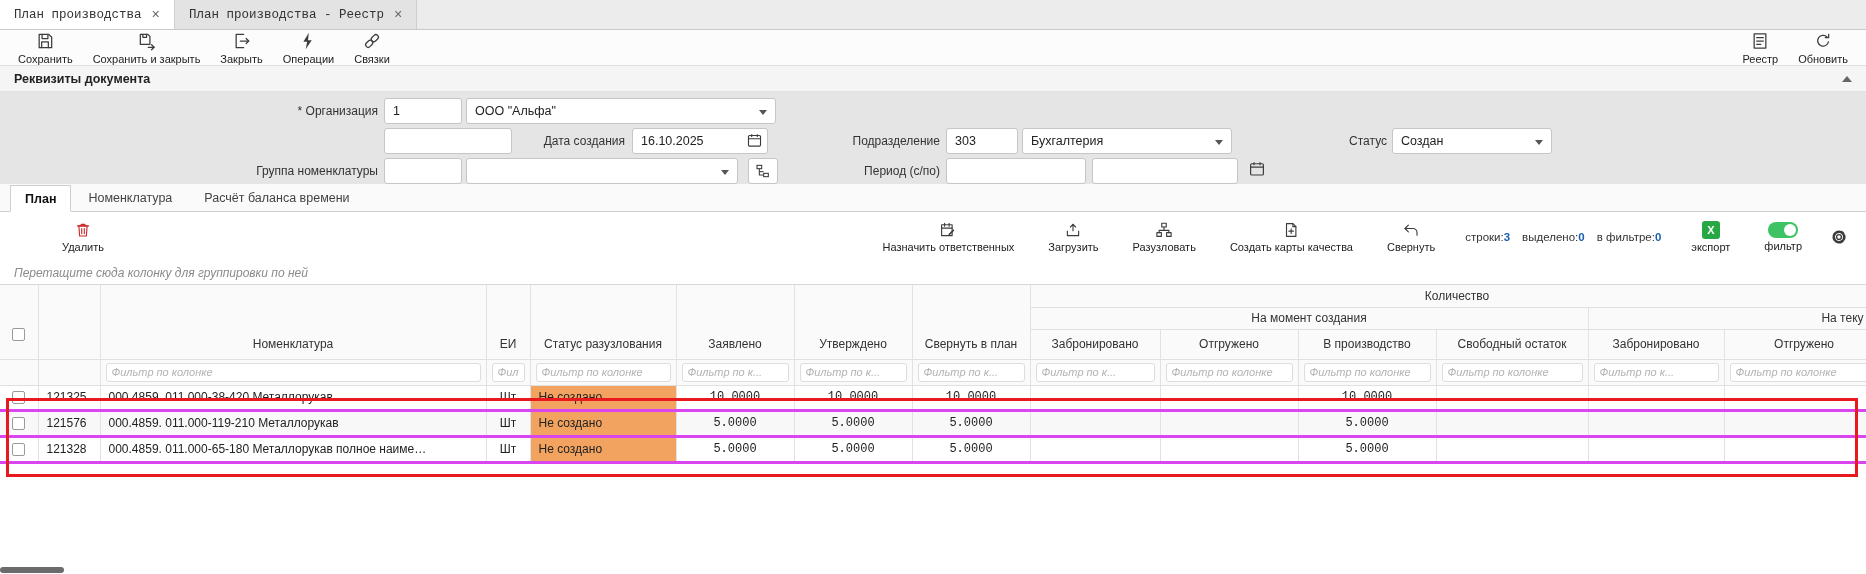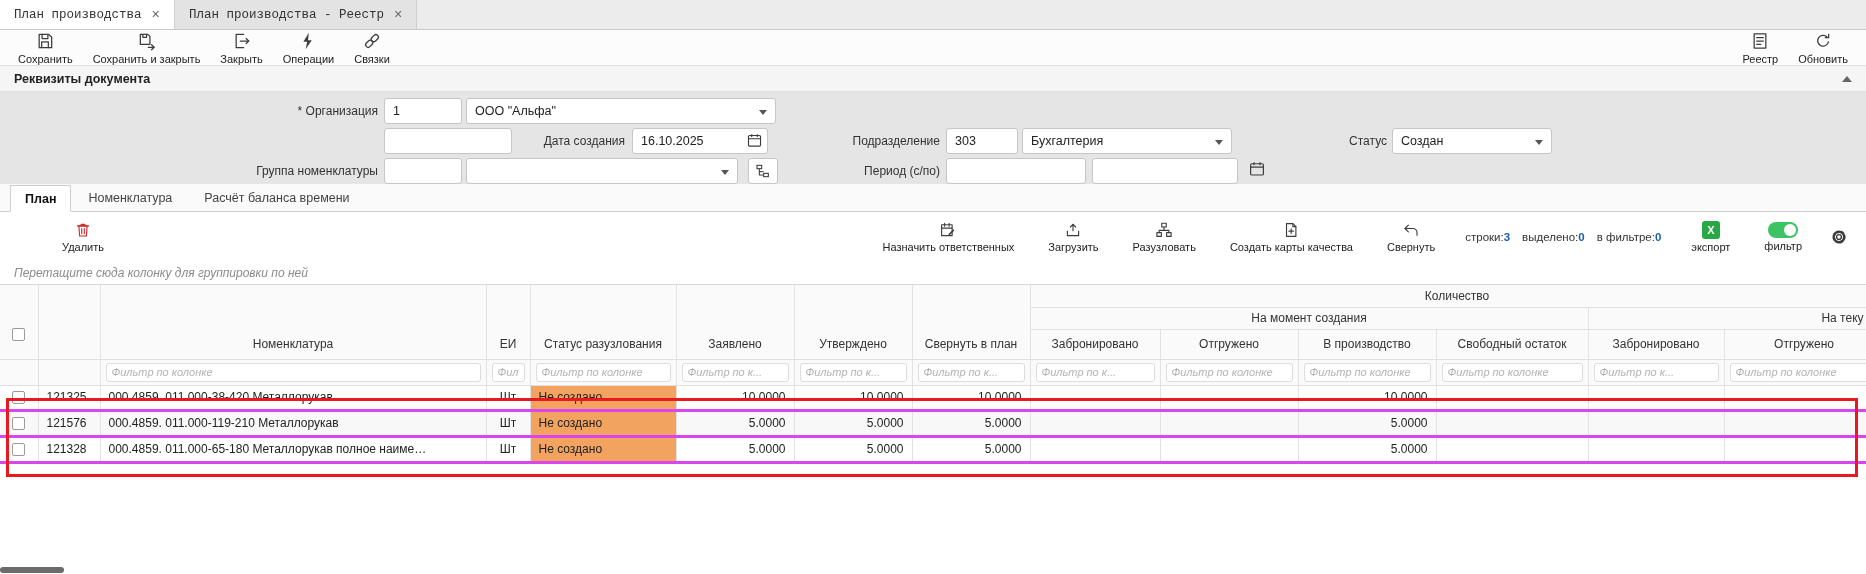--- a/index.html
+++ b/index.html
@@ -75,21 +75,21 @@
   .th-check { vertical-align: bottom; padding-bottom: 18px !important; text-align: center; }
   .th-wrap { white-space: normal !important; line-height: 13px; }
   .gh-right { text-align: right !important; padding-right: 20px; }
   .filter { width: calc(100% - 10px); margin: 0 5px; height: 19px; border: 1px solid #ddd; border-radius: 3px; font-size: 11px; font-family: inherit; padding: 0 5px; color: #333; background: #fff; }
   .filter::placeholder { color: #b3b3b3; font-style: italic; }
   tr.hr-f th { background: #fcfcfc; }
   #grid tbody td { height: 24px; line-height: 23px; border-bottom: 3px solid #d946ef; padding: 0 8px; color: #222; background: #fff; }
   #grid tbody tr.alt td { background: #f8f8f8; }
   .td-check { text-align: center; padding: 0 !important; }
   .cb { display: inline-block; width: 13px; height: 13px; border: 1px solid #9a9a9a; border-radius: 2px; background: #fff; vertical-align: middle; cursor: pointer; }
-  .td-num { text-align: right; }
+  .td-num { text-align: center; font-family: Liberation Mono, monospace; }
   .td-unit { text-align: center; padding: 0 4px !important; }
   #grid tbody td.td-status { background: #f2a360; }
   #grid tbody tr.alt td.td-status { background: #f2a360; }
   .muted { color: #a8a8a8; }
 
   
   #annotation { position: absolute; left: 6px; top: 398px; width: 1852px; height: 79px; border: 3px solid #e8191f; pointer-events: none; z-index: 50; }
   #hscroll-thumb { position: absolute; left: 0; bottom: 1px; width: 64px; height: 6px; background: #6b6b6b; border-radius: 3px; cursor: pointer; }
 </style>
 </head>

